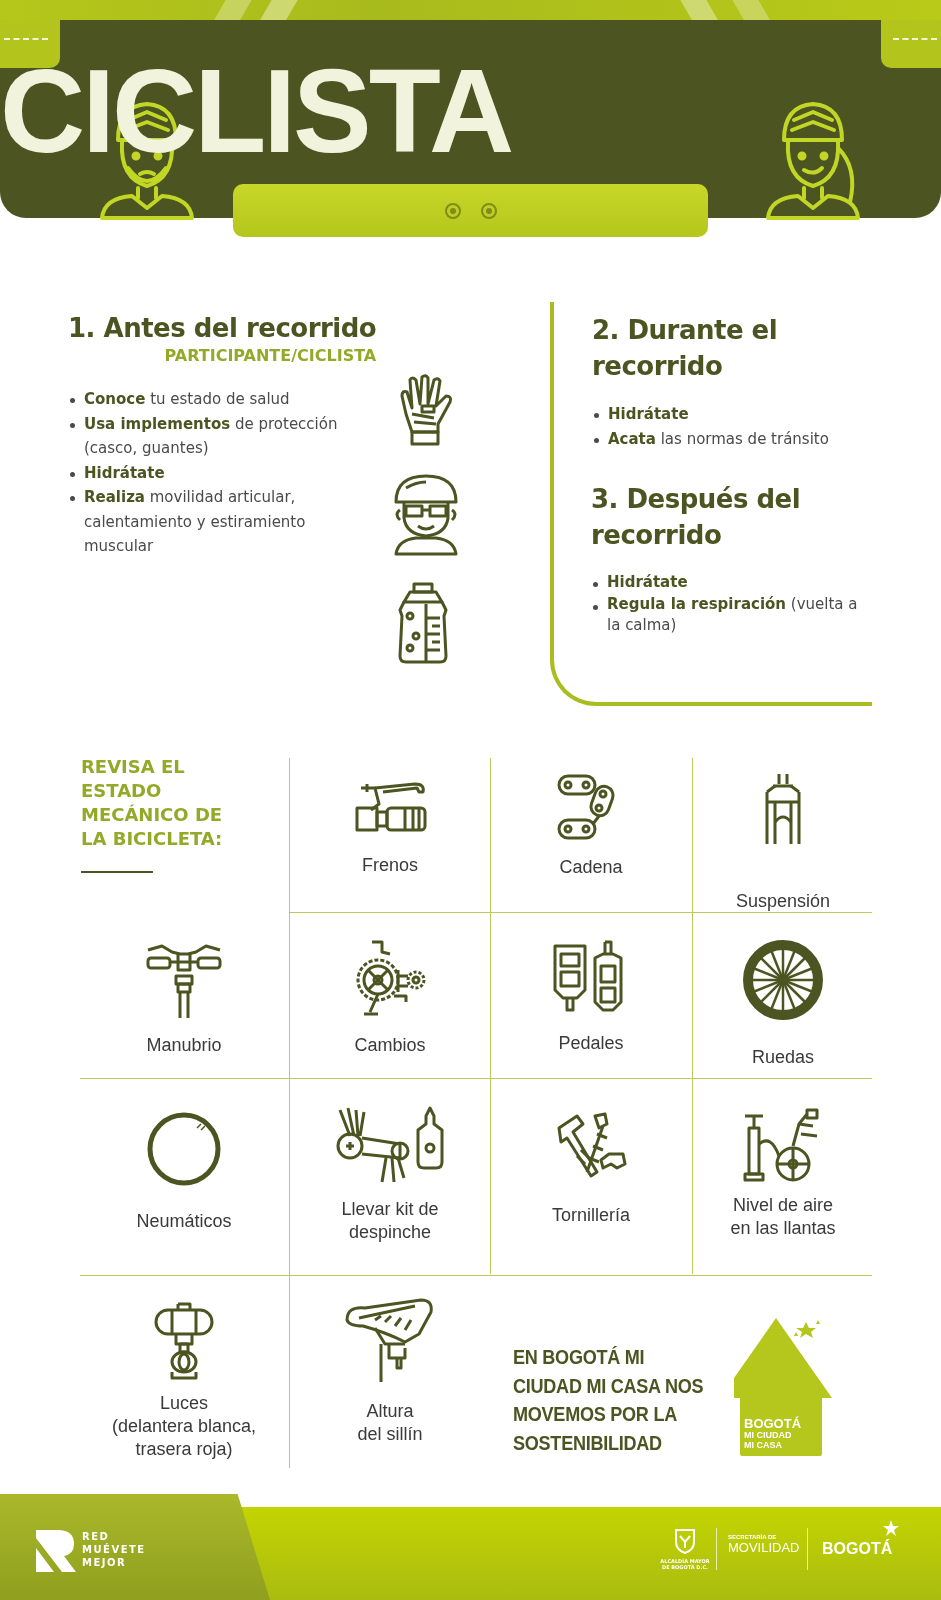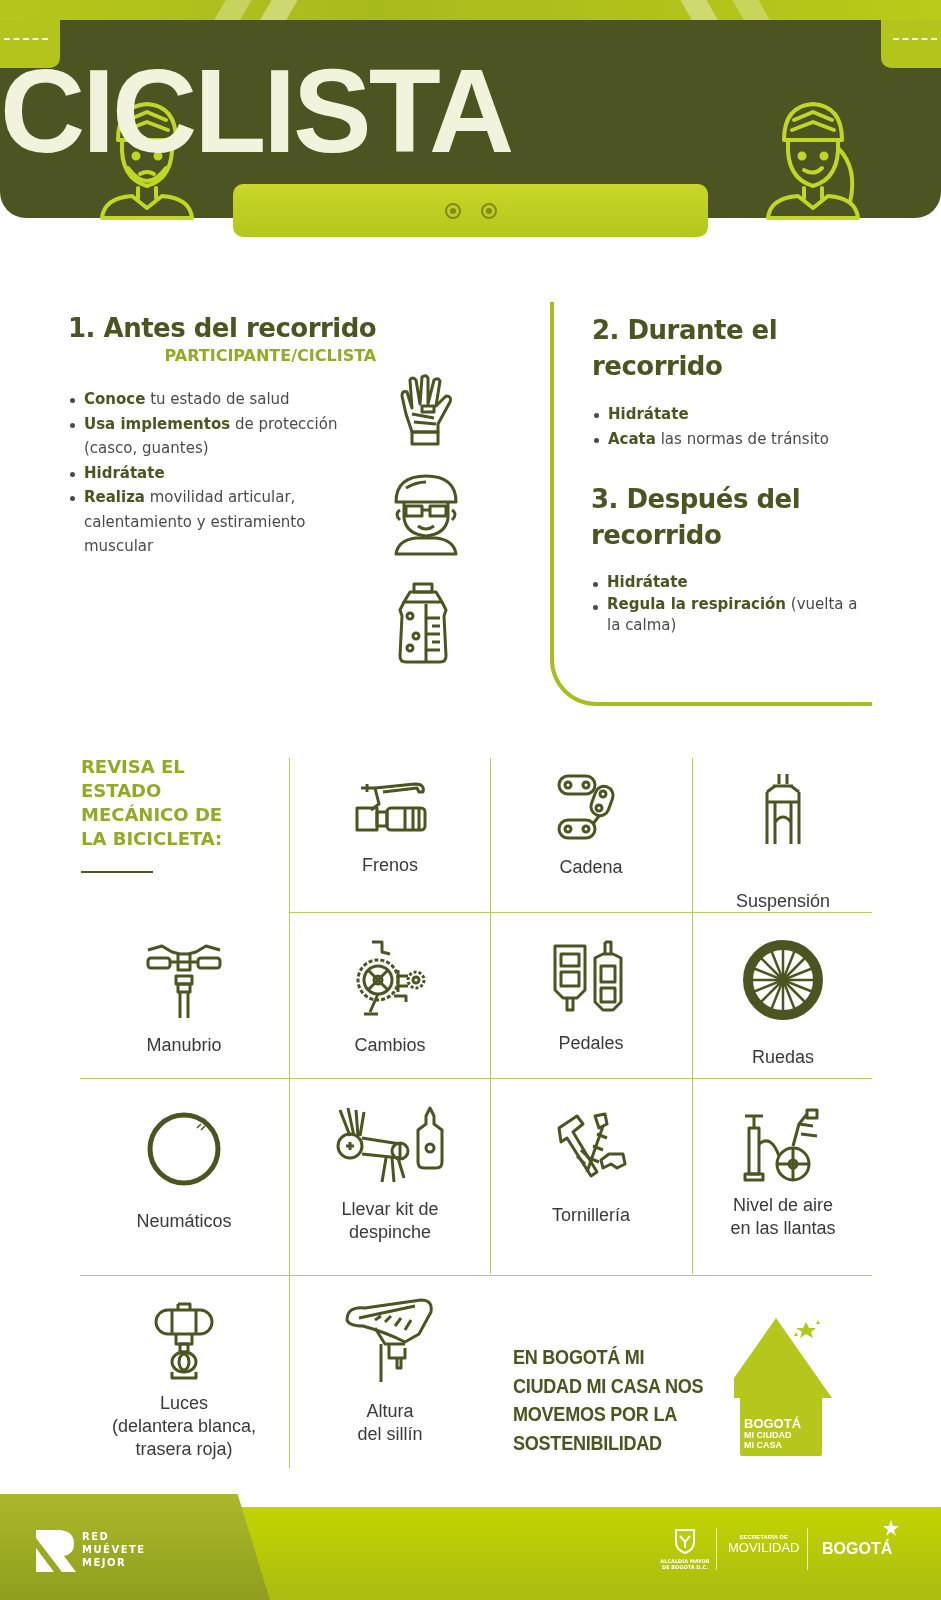--- a/index.html
+++ b/index.html
@@ -391,21 +391,21 @@
 
 <div style="position:absolute; left:660px; top:1528px; width:50px; text-align:center;">
   <svg width="22" height="26" viewBox="0 0 22 26">
     <path d="M2 2 L20 2 L20 14 Q20 22 11 25 Q2 22 2 14 Z" fill="none" stroke="#fff" stroke-width="2"></path>
     <path d="M6 8 L11 14 L16 8 M11 14 L11 20" stroke="#fff" stroke-width="2" fill="none"></path>
   </svg>
   <div class="foot-text" style="font-size:5px; line-height:6px;">ALCALDÍA MAYOR</div>
   <div class="foot-text" style="font-size:5px; line-height:6px;">DE BOGOTÁ D.C.</div>
 </div>
 <div style="position:absolute; left:716px; top:1528px; width:1px; height:42px; background:#e8efb0;"></div>
-<div style="position:absolute; left:728px; top:1534px; text-align:center;">
+<div style="position:absolute; left:728px; top:1534px; text-align:left;">
   <div class="foot-text" style="font-size:6px; font-family:'Liberation Sans', sans-serif;">SECRETARÍA DE</div>
   <div class="foot-text" style="font-size:13px; font-weight:400; font-family:'Liberation Sans', sans-serif;">MOVILIDAD</div>
 </div>
 <div style="position:absolute; left:807px; top:1528px; width:1px; height:42px; background:#e8efb0;"></div>
 <div style="position:absolute; left:822px; top:1540px; font-size:16px; font-family:'Liberation Sans', sans-serif;" class="foot-text">BOGOTÁ</div>
 <svg style="position:absolute; left:882px; top:1520px;" width="18" height="18" viewBox="0 0 18 18">
   <path d="M9 0 L11 6 L17 6 L12 10 L14 16 L9 12 L4 16 L6 10 L1 6 L7 6 Z" fill="#fff"></path>
 </svg>
 
 </body></html>

